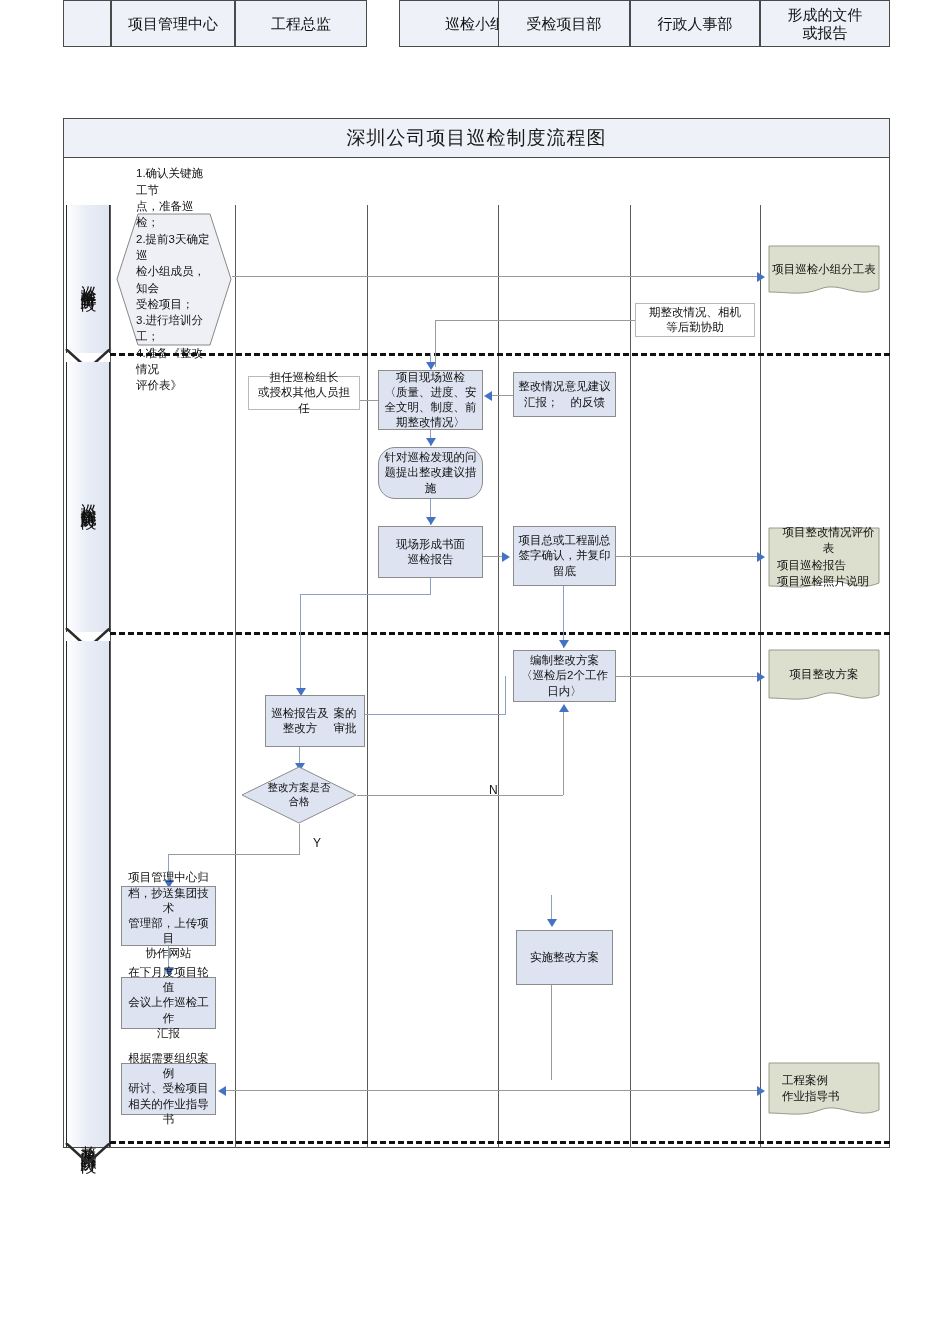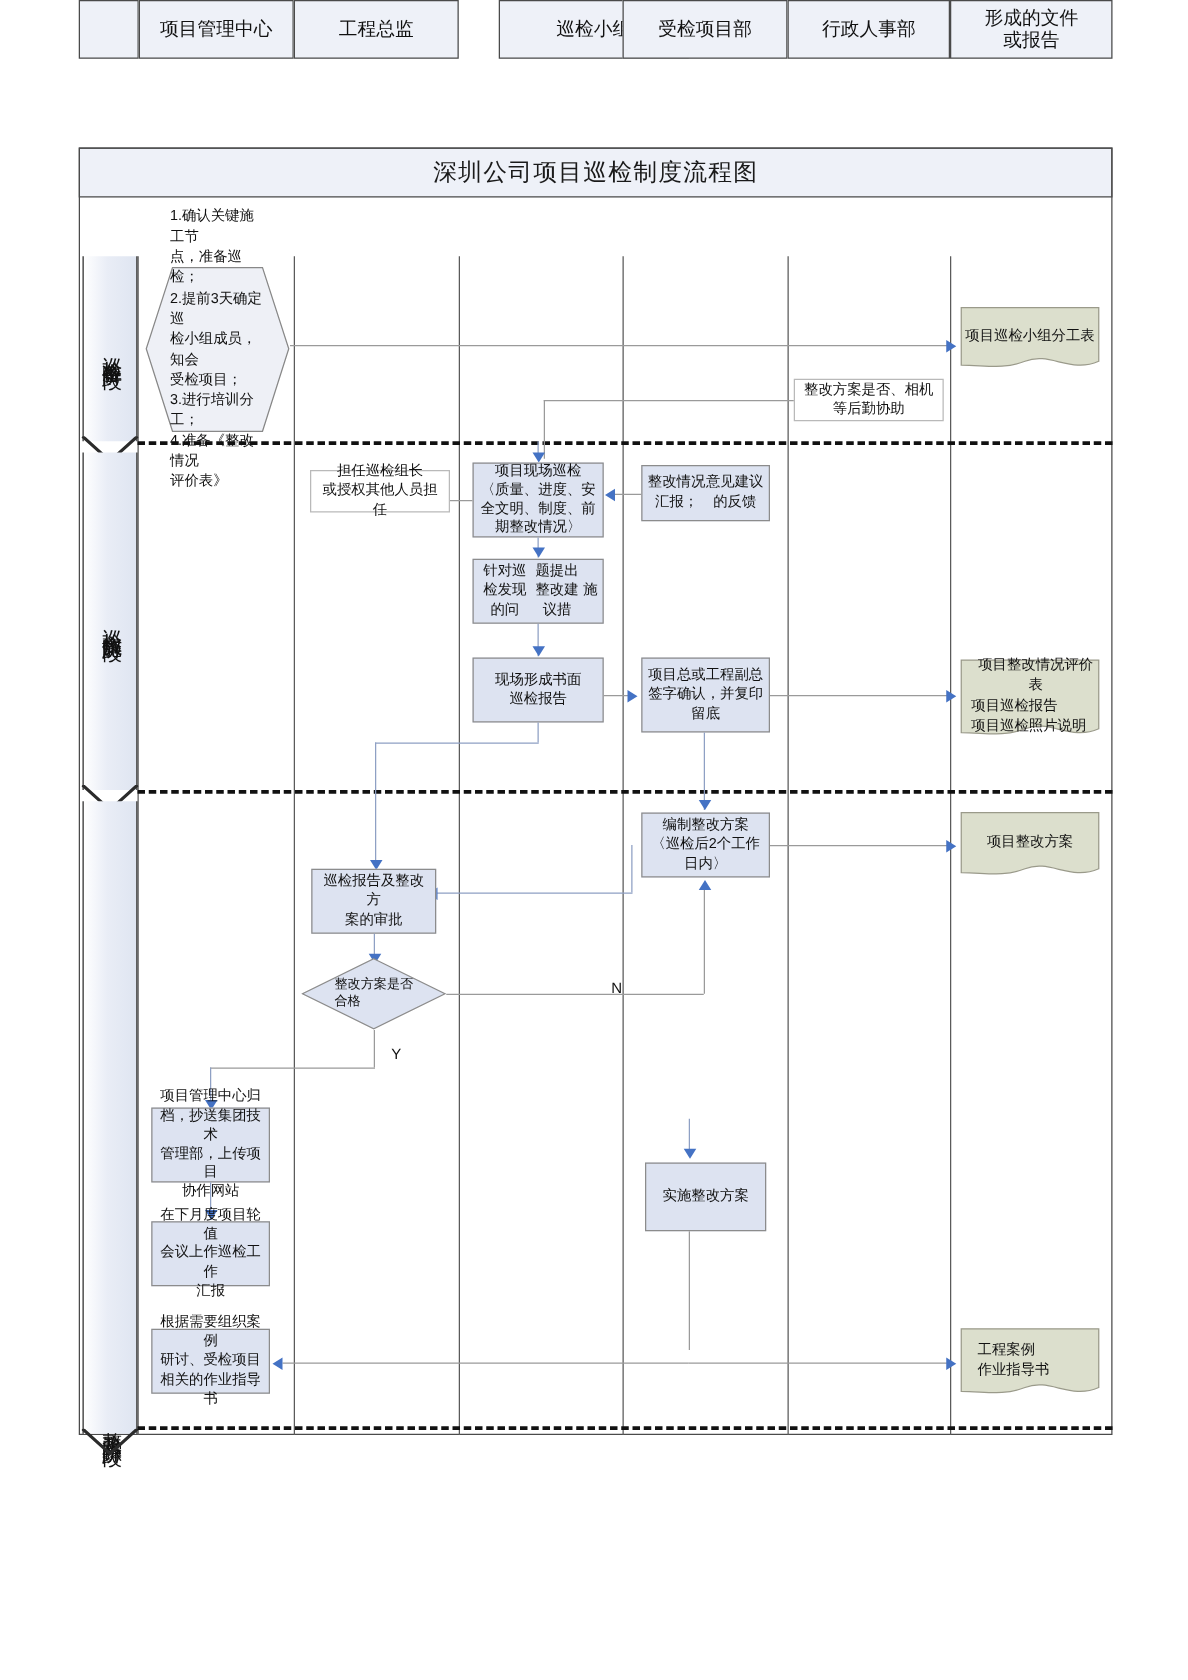--- a/index.html
+++ b/index.html
@@ -57,21 +57,21 @@
   .hexwrap svg{position:absolute;left:0;top:0;}
   .hexwrap .hextext{position:absolute;left:0;top:0;width:100%;height:100%;
         display:flex;align-items:center;justify-content:center;
         padding:6px 20px;box-sizing:border-box;}
   .hexwrap .hextext span{font-size:11.5px;line-height:1.42;color:#111;text-align:left;}
 
   
   .diawrap{position:absolute;}
   .diawrap svg{position:absolute;left:0;top:0;}
   .diawrap .diatext{position:absolute;left:0;top:0;width:100%;height:100%;
-        display:flex;align-items:center;justify-content:center;text-align:left;
+        display:flex;align-items:center;justify-content:center;text-align:center;
         font-size:10.5px;line-height:1.3;color:#111;}
 
   
   .conn{position:absolute;background:#8ea0c4;}
   .conn.v{width:1px;}
   .conn.h{height:1px;}
   .conn.grey{background:#9a9a9a;}
   .arw{position:absolute;width:0;height:0;}
   .arw.down{border-left:5px solid transparent;border-right:5px solid transparent;
             border-top:8px solid #4472c4;}
@@ -179,21 +179,21 @@
   <div class="docwrap" style="left:768px;top:245px;width:112px;height:55px;">
     <svg width="112" height="55" viewBox="0 0 112 55">
       <path d="M1,1 L111,1 L111,44 C88,54 72,36 52,44 C34,51 20,47 1,47 Z" fill="#dcdfcd" stroke="#9a9a8a" stroke-width="1"></path>
     </svg>
     <div class="doctext" style="padding-bottom:6px;">
       <span>项目巡检小组分工表</span>
     </div>
   </div>
 
   <div class="node plain" style="left:635px;top:303px;width:120px;height:34px;flex-direction:column;">
-    <div>整改方案是否、相机</div>
+    <div>期整改情况、相机</div>
     <div>等后勤协助</div>
   </div>
 
   <div class="conn h grey" style="left:435px;top:320px;width:200px;"></div>
   <div class="conn v grey" style="left:435px;top:320px;height:47px;"></div>
 
   <div class="conn v" style="left:430px;top:353px;height:12px;"></div>
   <div class="arw down" style="left:426px;top:362px;"></div>
 
   <div class="node proc" style="left:378px;top:370px;width:105px;height:60px;flex-direction:column;">
@@ -212,21 +212,21 @@
   <div class="node proc" style="left:513px;top:372px;width:103px;height:45px;flex-direction:row;">
     <div>整改情况汇报；</div>
     <div>意见建议的反馈</div>
   </div>
   <div class="conn h grey" style="left:492px;top:395px;width:21px;"></div>
   <div class="arw left" style="left:484px;top:391px;"></div>
 
   <div class="conn v" style="left:430px;top:430px;height:16px;"></div>
   <div class="arw down" style="left:426px;top:438px;"></div>
 
-  <div class="node proc" style="left:378px;top:447px;width:105px;height:52px;flex-direction:row;">
+  <div class="node proc" style="left:378px;top:447px;width:105px;height:52px;flex-direction:column;border-radius:17px;">
     <div>针对巡检发现的问</div>
     <div>题提出整改建议措</div>
     <div>施</div>
   </div>
 
   <div class="conn v" style="left:430px;top:499px;height:26px;"></div>
   <div class="arw down" style="left:426px;top:517px;"></div>
 
   <div class="node proc" style="left:513px;top:526px;width:103px;height:60px;flex-direction:column;">
     <div>项目总或工程副总</div>
@@ -278,21 +278,21 @@
     </svg>
     <div class="doctext" style="padding-bottom:8px;justify-content:center;">
       <span>项目整改方案</span>
     </div>
   </div>
 
   <div class="conn v" style="left:505px;top:676px;height:38px;"></div>
   <div class="conn h" style="left:348px;top:714px;width:158px;"></div>
   <div class="arw left" style="left:342px;top:710px;"></div>
 
-  <div class="node proc" style="left:249px;top:695px;width:100px;height:52px;flex-direction:column;">
+  <div class="node proc" style="left:265px;top:695px;width:100px;height:52px;">
     <div>巡检报告及整改方</div>
     <div>案的审批</div>
   </div>
 
   <div class="conn v" style="left:299px;top:747px;height:24px;"></div>
   <div class="arw down" style="left:295px;top:763px;"></div>
 
   <div class="diawrap" style="left:241px;top:766px;width:116px;height:58px;">
     <svg width="116" height="58" viewBox="0 0 116 58">
       <polygon points="58,1 115,29 58,57 1,29" fill="#dde3f1" stroke="#8c8c8c" stroke-width="1"></polygon>

